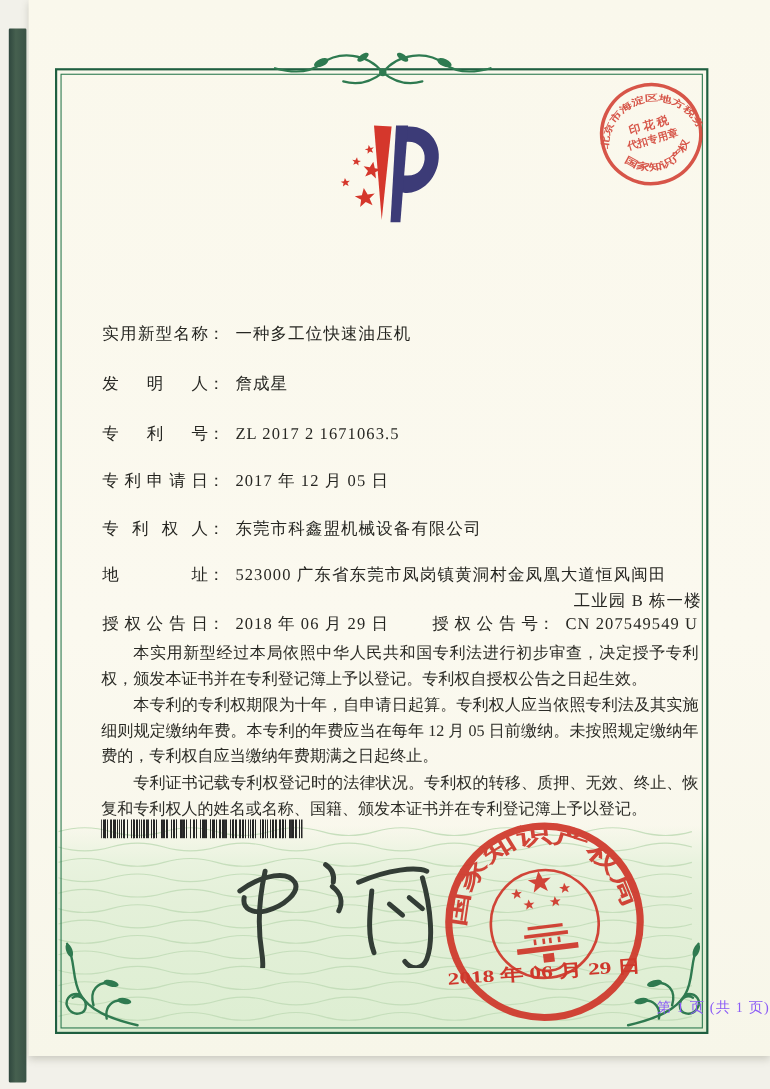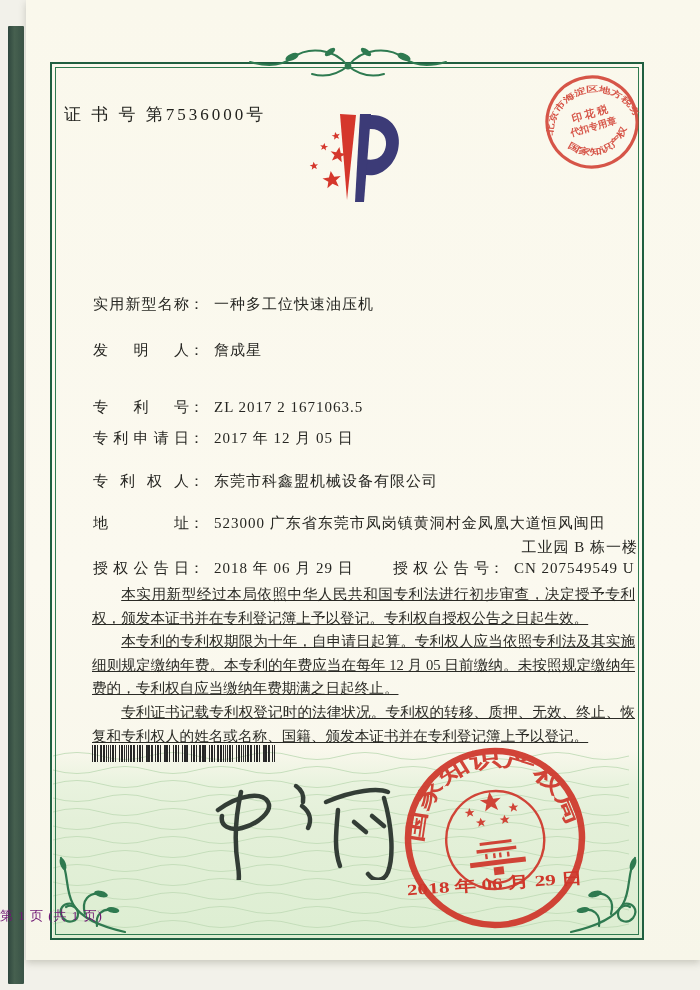--- a/index.html
+++ b/index.html
@@ -31,34 +31,34 @@
   
   .frow{position:absolute;left:93px;width:546px;font-size:15px;line-height:24px;white-space:nowrap;}
   .flabel{display:inline-block;width:96px;text-align:justify;text-align-last:justify;vertical-align:top;}
   .fcolon{display:inline-block;margin-right:10px;vertical-align:top;}
   .fvalue{display:inline-block;vertical-align:top;letter-spacing:1px;white-space:normal;width:424px;}
   .fvalue.short{width:auto;}
   .fvalue2{display:block;text-align:right;}
   .fpair2{position:absolute;left:272px;top:0;white-space:nowrap;margin-left:28px;}
   
   .body-text{position:absolute;left:92px;top:583px;width:543px;font-size:14.6px;
-             line-height:23.6px;text-align:justify;color:#2b2b26;text-decoration:underline;}
+             line-height:23.6px;text-align:justify;color:#2b2b26;}
   .body-text p{margin:0;text-indent:2em;}
   
   .barcode{position:absolute;left:92px;top:745px;width:183px;height:17px;
     background:
       repeating-linear-gradient(90deg,#262626 0 1px,transparent 1px 2px,#262626 2px 4px,transparent 4px 5px,#262626 5px 6px,transparent 6px 9px),
       repeating-linear-gradient(90deg,transparent 0 3px,#303030 3px 4px,transparent 4px 8px,#303030 8px 9px,transparent 9px 13px);}
   .director{position:absolute;left:114px;top:801px;font-family:"Liberation Sans","DejaVu Sans",sans-serif;
             font-size:16px;letter-spacing:2px;color:#23231f;}
   .director .name{margin-top:14px;}
   .signature{position:absolute;left:198px;top:762px;width:214px;height:118px;}
   .seal{position:absolute;left:401px;top:744px;width:188px;height:188px;}
   .tax-stamp{position:absolute;left:542px;top:72px;width:100px;height:100px;}
-  .page-num{position:absolute;left:0;top:907px;width:100%;text-align:left;font-size:13px;letter-spacing:1px;color:#701a75;}
+  .page-num{position:absolute;left:0;top:907px;width:100%;text-align:right;font-size:13px;letter-spacing:1px;color:#8b5cf6;}
 </style>
 </head>
 <body>
 
 <div class="shot">
   <div class="spine"></div>
   <div class="page"></div>
 
   <div class="band">
     <svg width="591" height="188" viewBox="0 0 591 188">
@@ -116,21 +116,20 @@
       <path d="M34,62 C30,48 38,40 50,42"></path>
       <path d="M46,74 C44,62 52,56 62,58"></path>
     </g>
     <g fill="#2f7a50">
       <ellipse cx="50" cy="42" rx="7" ry="3" transform="rotate(14 50 42)"></ellipse>
       <ellipse cx="62" cy="58" rx="6.4" ry="2.8" transform="rotate(10 62 58)"></ellipse>
       <ellipse cx="12" cy="12" rx="6.4" ry="2.8" transform="rotate(70 12 12)"></ellipse>
     </g>
   </svg>
 
-  <div class="cert-no">证 书 号 第7536000号</div>
 
   <svg class="logo" viewBox="0 0 124 96">
     <defs>
       <path id="star" d="M0,-10 L2.9,-3.1 10,-3.1 4.2,1.2 6.2,8.1 0,4 -6.2,8.1 -4.2,1.2 -10,-3.1 -2.9,-3.1 Z"></path>
     </defs>
     <path d="M80,6 C106,0 120,20 115,40 C110,60 92,69 80,64 L82,49 C96,52 102,44 103,35 C104,24 95,16 81,20 Z" fill="#3c3b77"></path>
     <path d="M77,4 L88,4 L81,92 L72,92 Z" fill="#3c3b77"></path>
     <path d="M57,4 L73,5 L64,90 Z" fill="#d5372c"></path>
     <g fill="#d5372c">
       <use href="#star" transform="translate(53,26) scale(0.42) rotate(-12)"></use>
@@ -141,21 +140,21 @@
     </g>
   </svg>
 
 
   <div class="frow" style="top:338px">
     <span class="flabel">发明人</span><span class="fcolon">：</span><span class="fvalue short">詹成星</span>
   </div>
   <div class="frow" style="top:292px">
     <span class="flabel">实用新型名称</span><span class="fcolon">：</span><span class="fvalue short">一种多工位快速油压机</span>
   </div>
-  <div class="frow" style="top:395px">
+  <div class="frow" style="top:383px">
     <span class="flabel">专利号</span><span class="fcolon">：</span><span class="fvalue short">ZL 2017 2 1671063.5</span>
   </div>
   <div class="frow" style="top:426px">
     <span class="flabel">专利申请日</span><span class="fcolon">：</span><span class="fvalue short">2017 年 12 月 05 日</span>
   </div>
   <div class="frow" style="top:469px">
     <span class="flabel">专利权人</span><span class="fcolon">：</span><span class="fvalue short">东莞市科鑫盟机械设备有限公司</span>
   </div>
   <div class="frow" style="top:511px">
     <span class="flabel">地址</span><span class="fcolon">：</span><span class="fvalue"><span>523000 广东省东莞市凤岗镇黄洞村金凤凰大道恒风闽田</span><span class="fvalue2">工业园 B 栋一楼</span></span>

